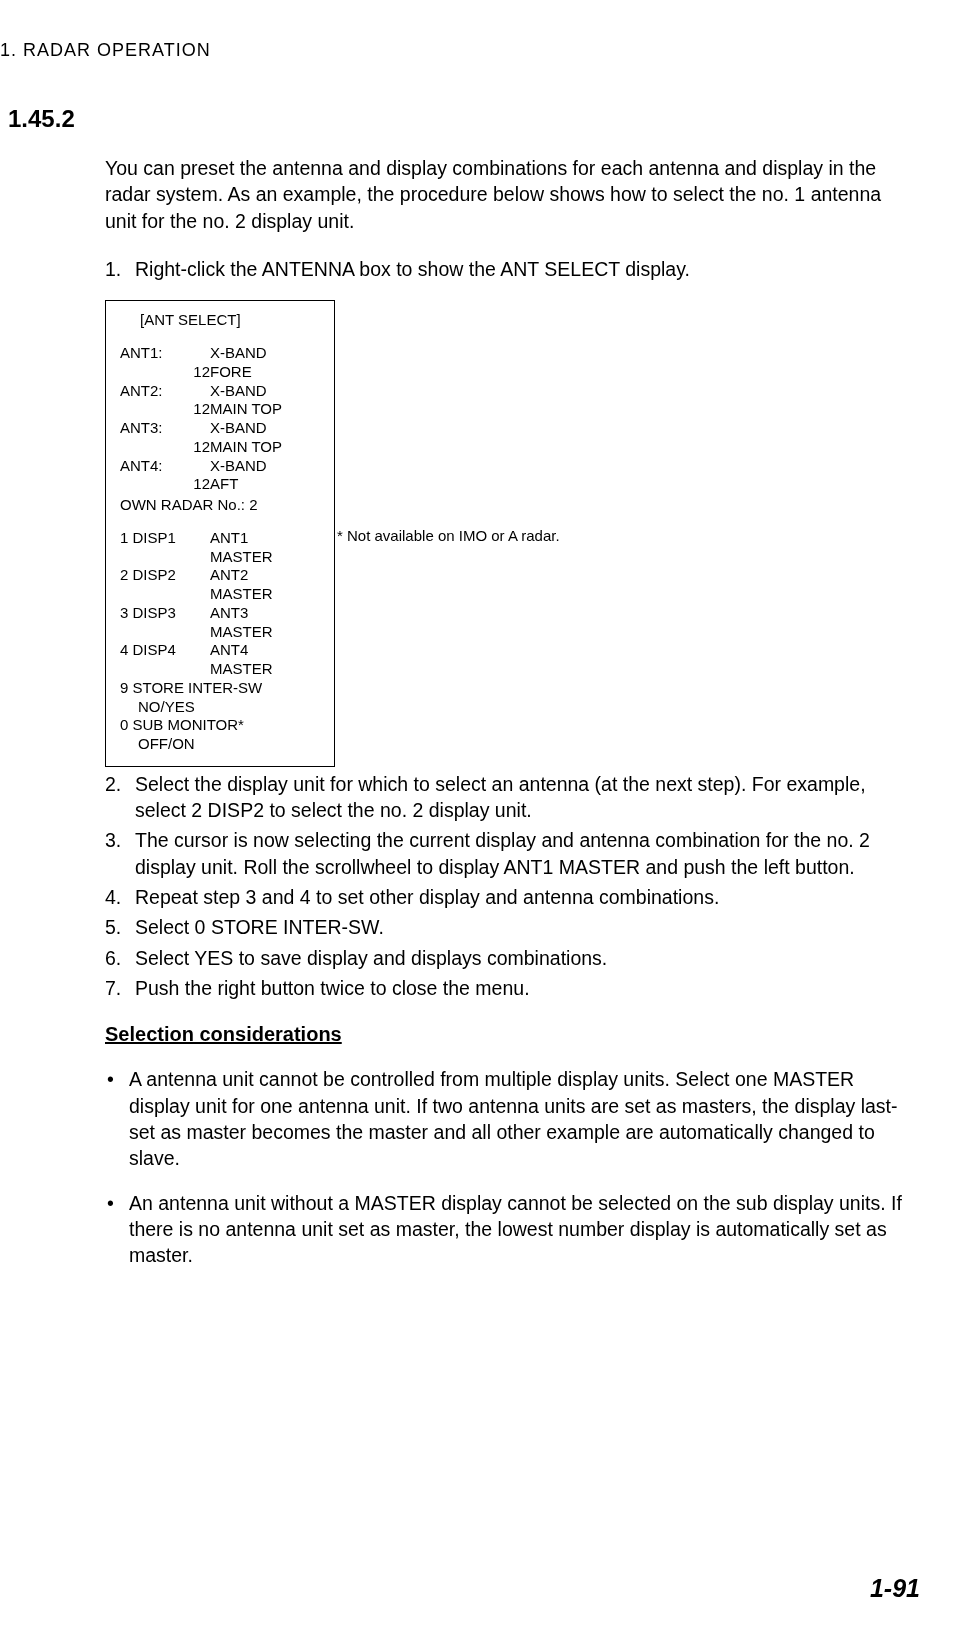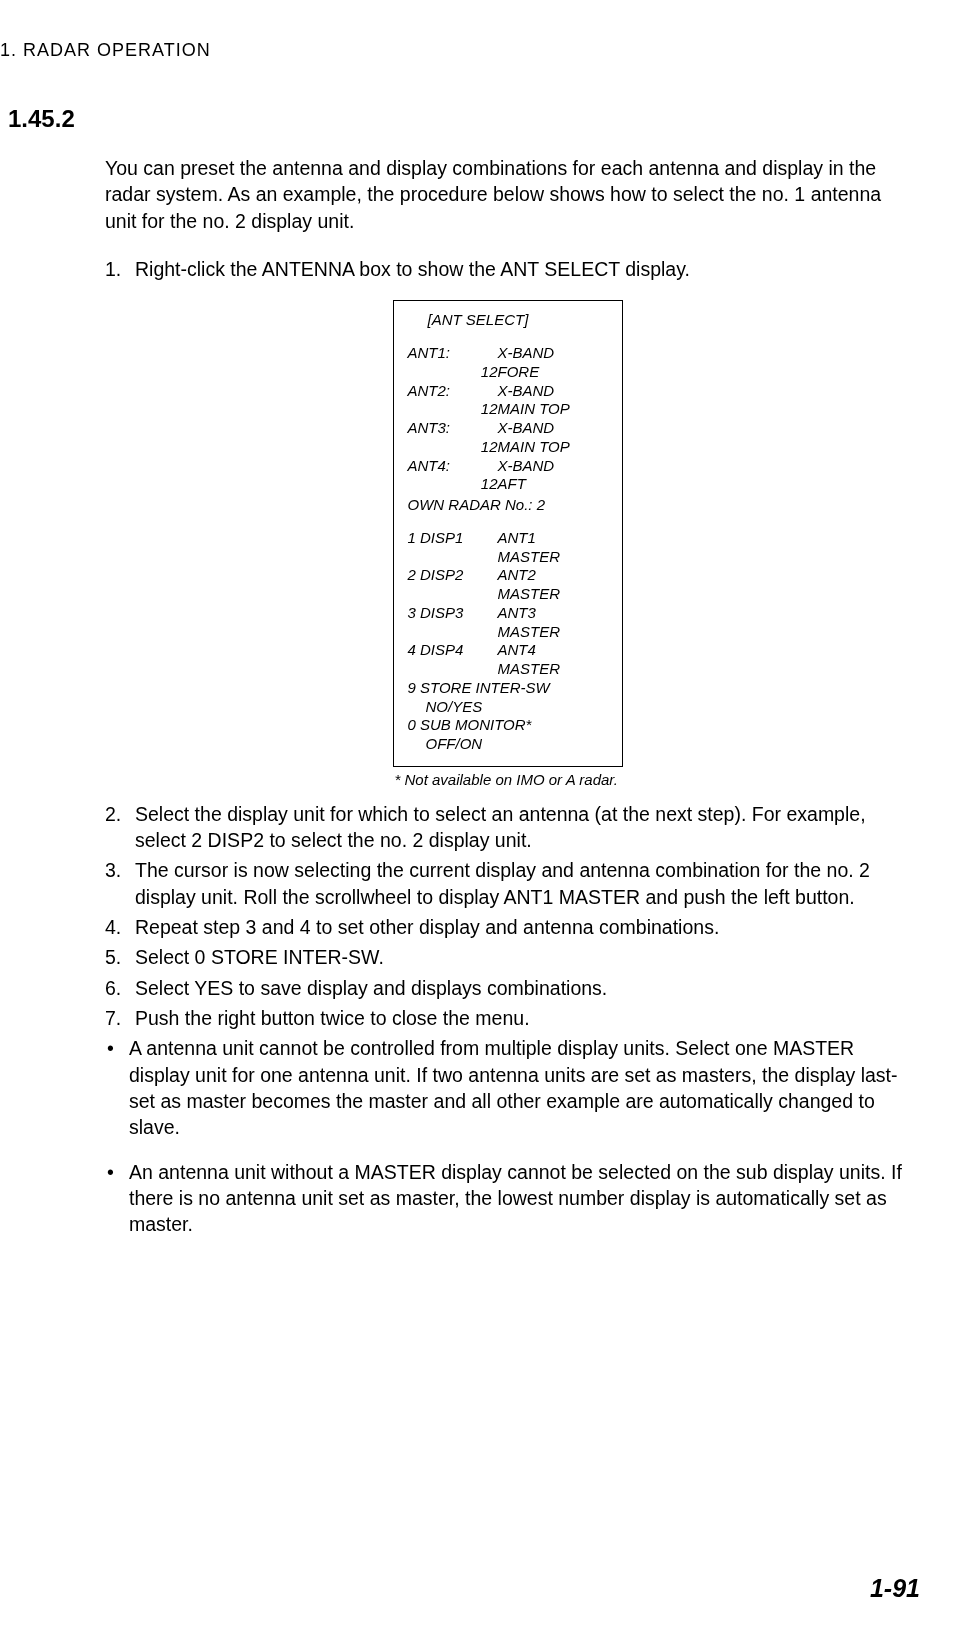--- a/index.html
+++ b/index.html
@@ -43,24 +43,23 @@
     .intro { margin-bottom: 22px; margin-top: 22px; }
     .step {
       display: flex;
       margin-bottom: 4px;
     }
     .step-num { width: 30px; flex-shrink: 0; }
     .step-text { flex: 1; }
     .step1 { margin-bottom: 18px; }
     .diagram-wrap {
       display: flex;
-      flex-direction: column;
+      flex-direction: row;
       align-items: center;
-      margin-bottom: 12px;
-      font-style: italic;
+      margin-bottom: 4px;
     }
     .diagram {
       border: 1.5px solid #000;
       width: 230px;
       padding: 10px 14px 12px 14px;
       font-size: 15px;
       line-height: 1.25;
       font-family: Arial, Helvetica, sans-serif;
     }
     .diagram .title { text-align: left; margin-left: 20px; margin-bottom: 14px; }
@@ -218,20 +217,21 @@
     </div>
   <div class="step">
       <div class="step-num">6.</div>
       <div class="step-text">Select YES to save display and displays combinations.</div>
     </div>
   <div class="step">
       <div class="step-num">7.</div>
       <div class="step-text">Push the right button twice to close the menu.</div>
     </div>
 
+  <div class="subhead">Selection considerations</div>
 
   <div class="bullet">
     <div class="bullet-dot">•</div>
     <div class="bullet-text">A antenna unit cannot be controlled from multiple display units. Select one MASTER display unit for one antenna unit. If two antenna units are set as masters, the display last-set as master becomes the master and all other example are automatically changed to slave.</div>
   </div>
   <div class="bullet">
     <div class="bullet-dot">•</div>
     <div class="bullet-text">An antenna unit without a MASTER display cannot be selected on the sub display units. If there is no antenna unit set as master, the lowest number display is automatically set as master.</div>
   </div>
 

